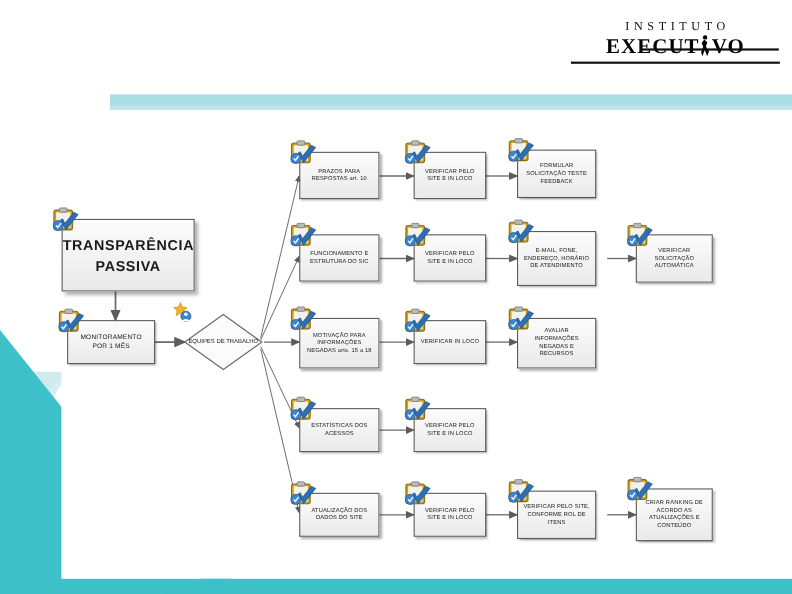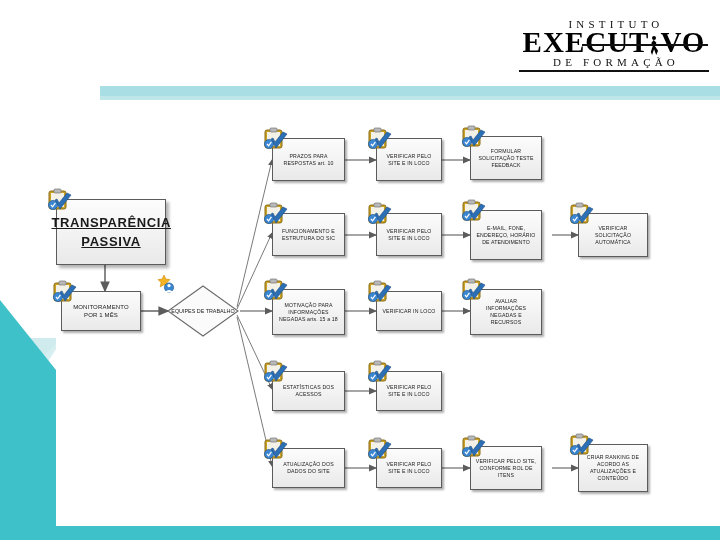--- a/index.html
+++ b/index.html
@@ -62,21 +62,21 @@
     position:absolute;right:8px;top:14px;width:196px;height:56px;
     background:#ffffff;text-align:center;
   }
   .logo-l1{
     font-family:"Liberation Serif",serif;
     font-size:11px;letter-spacing:4.2px;color:#111;
     margin-top:4px;line-height:12px;padding-left:4px;
   }
   .logo-l2{
     font-family:"Liberation Serif",serif;
-    font-weight:bold;font-size:29px;letter-spacing:1px;color:#000;
+    font-weight:bold;font-size:19px;letter-spacing:1px;color:#000;
     line-height:25px;position:relative;
   }
   .logo-l2 .fig{
     display:inline-block;width:11px;height:20px;vertical-align:-4px;
     position:relative;
   }
   .logo-l2 .fig:before{
     content:"";position:absolute;left:3px;top:0;width:4px;height:4px;
     border-radius:50%;background:#000;
   }
@@ -151,21 +151,20 @@
   <div class="deco tri-bottom"></div>
   <div class="card"></div>
 </div>
 
 <div id="logo">
   <div class="logo-l1">INSTITUTO</div>
   <div class="logo-l2">
     <span>EXECUT</span><span class="fig"></span><span>VO</span>
     <span class="logo-line"></span>
   </div>
-  <div class="logo-l3">DE FORMAÇÃO</div>
   <div class="logo-under"></div>
 </div>
 
 <div id="chart">
 
   <svg id="edges" width="720" height="540">
     <defs>
       <marker id="ah" markerWidth="7" markerHeight="6" refX="6" refY="3" orient="auto">
         <path d="M0,0 L7,3 L0,6 z" fill="#5c5c5c"></path>
       </marker>
@@ -193,21 +192,21 @@
       <path d="M441,311 L470,311" stroke-width="1.2"></path>
 
       <path d="M345,391 L376,391" stroke-width="1.2"></path>
 
       <path d="M345,468 L376,468" stroke-width="1.2"></path>
       <path d="M441,468 L470,468" stroke-width="1.2"></path>
       <path d="M552,468 L578,468" stroke-width="1.2"></path>
     </g>
   </svg>
 
-  <div class="node big" style="left:56px;top:199px;width:110px;height:66px;text-decoration:underline;">
+  <div class="node big" style="left:56px;top:199px;width:121px;height:66px;">
     <svg class="clip" viewBox="0 0 26 24">
       <rect x="3" y="3" width="17" height="18" rx="2" fill="#c9a227" stroke="#8a6d14" stroke-width="1"></rect>
       <rect x="5" y="5" width="13" height="14" fill="#f4f1e6"></rect>
       <rect x="8" y="1" width="7" height="4" rx="1" fill="#b9b9b9" stroke="#777" stroke-width=".7"></rect>
       <path d="M9,12 L14,21 L25,7 L21,5 L13,15 L11,11 z" fill="#2d6fb5" stroke="#1b4e85" stroke-width=".6"></path>
       <circle cx="7" cy="17" r="4.6" fill="#3b86d1" stroke="#1b4e85" stroke-width=".6"></circle>
       <path d="M5,17 l1.6,1.8 L9.4,14.8" stroke="#fff" stroke-width="1.2" fill="none"></path>
     </svg>
     <span>TRANSPARÊNCIA PASSIVA</span>
   </div>

